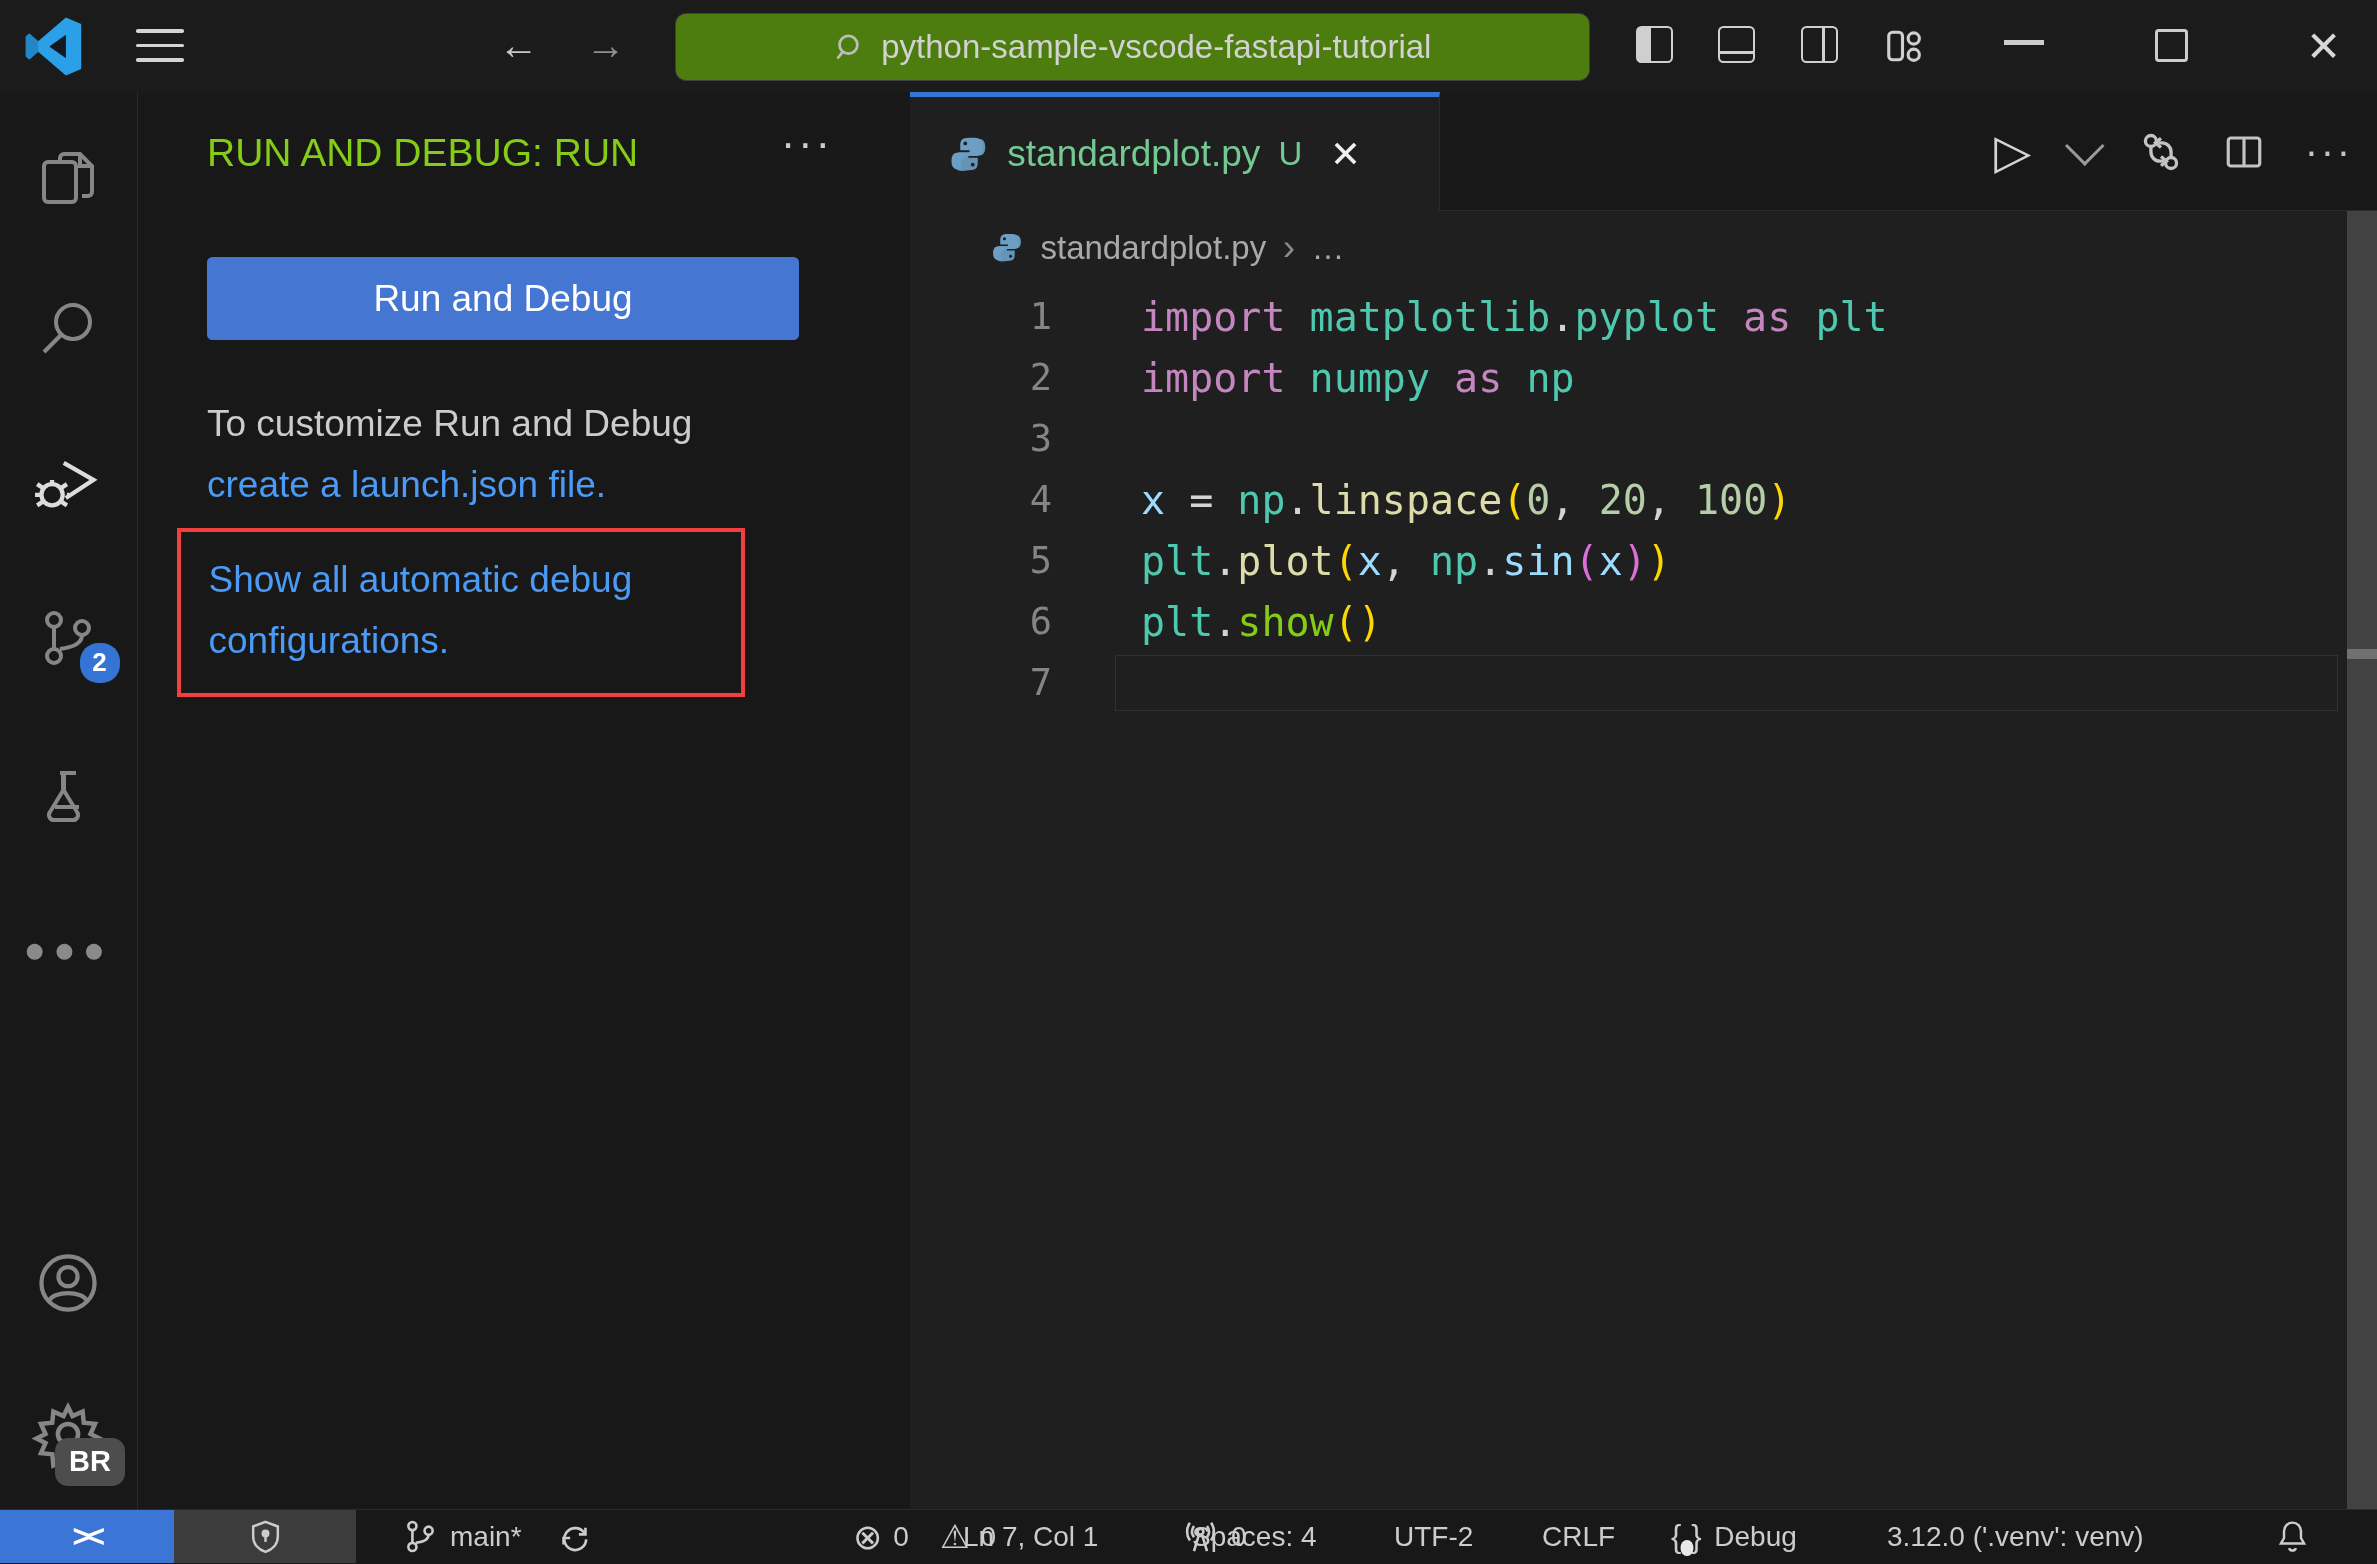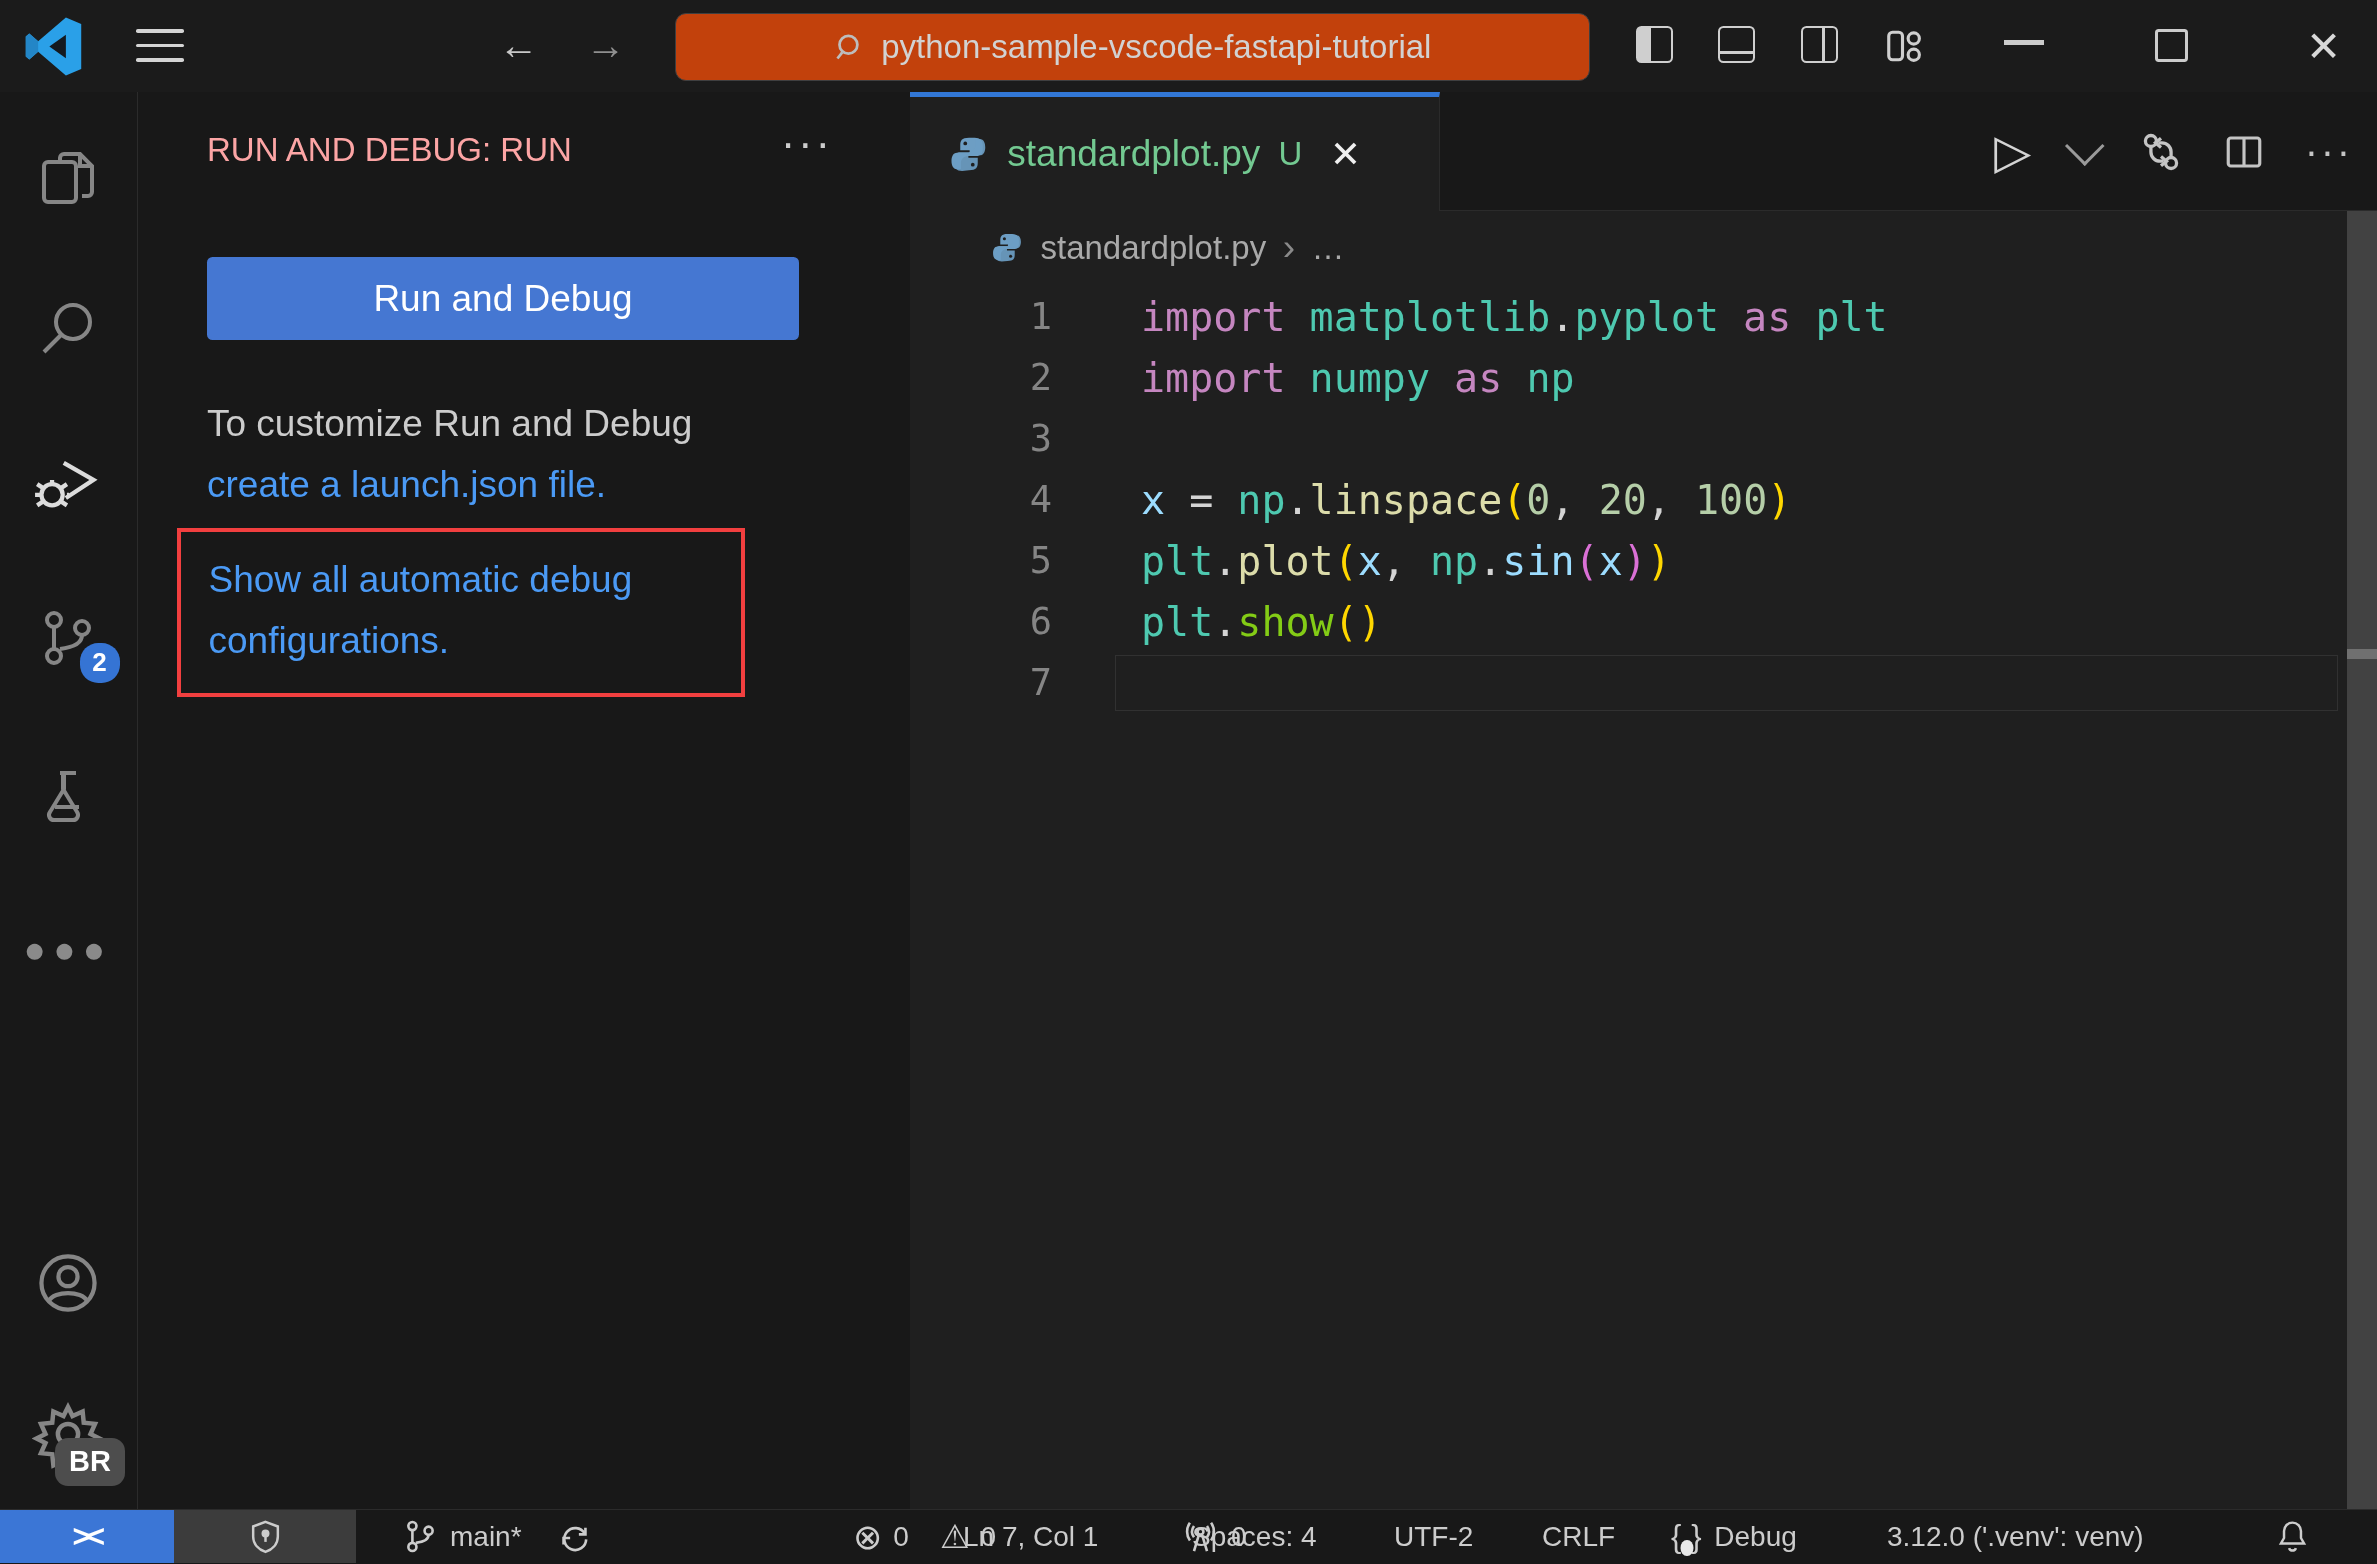--- a/index.html
+++ b/index.html
@@ -9,21 +9,21 @@
 
   
   #titlebar { position:absolute; left:0; top:0; width:2377px; height:92px; background:#1b1b1b; }
   .abs { position:absolute; }
   #vscode-logo { left:24px; top:16.5px; width:59px; height:59px; }
   #menu-btn { left:136px; top:29px; width:48px; height:33px; display:flex; flex-direction:column; justify-content:space-between; cursor:pointer; }
   #menu-btn div { height:3.7px; background:#d4d4d4; border-radius:1.8px; }
   .nav-arrow { top:20px; font-size:40px; color:#c8c8c8; width:55px; text-align:center; line-height:51px; }
   #nav-back { left:491px; }
   #nav-forward { left:578px; color:#8f8f8f; }
-  #search-box { left:675px; top:13px; width:915px; height:68px; background:#c2410c; border:1.8px solid #3f3f40;
+  #search-box { left:675px; top:13px; width:915px; height:68px; background:#4d7c0f; border:1.8px solid #3f3f40;
                 border-radius:11px; display:flex; align-items:center; justify-content:center; gap:14.7px; color:#d2d2d2; font-size:33px; }
   .titlebar-icon { top:26px; width:42px; height:42px; }
   .ticon-box { width:37px; height:37px; border:2.8px solid #cfcfcf; border-radius:5.5px; position:relative; }
   #layout-left .ticon-box::before { content:""; position:absolute; left:0; top:0; bottom:0; width:13px; background:#cfcfcf; }
   #layout-bottom .ticon-box::before { content:""; position:absolute; left:0; right:0; bottom:7.3px; height:2.8px; background:#cfcfcf; }
   #layout-right .ticon-box::before { content:""; position:absolute; top:0; bottom:0; left:19px; width:2.8px; background:#cfcfcf; }
   #win-min { left:2004px; top:40px; width:40px; height:4.6px; background:#cccccc; }
   #win-max { left:2155px; top:29px; width:33px; height:33px; border:3.7px solid #cccccc; border-radius:3.7px; }
   #win-close { left:2298px; top:16.5px; width:51px; height:59px; font-size:42px; color:#d8d8d8; text-align:center; line-height:59px; }
 
@@ -33,21 +33,21 @@
   .act-item svg { stroke:#868686; }
   .act-item.active svg { stroke:#dcdcdc; }
   .badge { position:absolute; border-radius:18.3px; background:#3574d4; color:#ffffff; font-size:26px; font-weight:bold;
            display:flex; align-items:center; justify-content:center; }
   #scm-badge { right:16.5px; bottom:5.5px; width:40px; height:40px; }
   #gear-badge { right:11px; bottom:-1.8px; width:70px; height:48px; background:#4d4d4d; border-radius:13px; font-size:29px; }
   #act-dots { color:#8a8a8a; font-size:37px; letter-spacing:7.3px; }
 
   
   #sidebar { position:absolute; left:138px; top:92px; width:773px; height:1417px; background:#181818; }
-  #sidebar-header { position:absolute; left:69px; top:39px; width:678px; height:42px; font-size:33px; color:#fca5a5; }
+  #sidebar-header { position:absolute; left:69px; top:39px; width:678px; height:42px; font-size:39px; color:#84cc16; }
   #sidebar-more { position:absolute; right:78px; top:26px; font-size:44px; color:#cccccc; letter-spacing:2.8px; cursor:pointer; }
   #run-and-debug-button { position:absolute; left:69px; top:165px; width:592px; height:83px; border:none; border-radius:5.5px;
                           background:#4577d2; color:#ffffff; font-size:37px; font-family:"Liberation Sans",sans-serif; cursor:pointer; }
   #customize-text { position:absolute; left:69px; top:301px; width:660px; font-size:37px; line-height:61px; color:#cccccc; }
   .link { color:#4b9af5; cursor:pointer; }
   #debug-highlight-box { position:absolute; left:39px; top:436px; width:568px; height:169px; border:4.6px solid #f23f3f; }
   #auto-config-link { position:absolute; left:27.5px; top:16.5px; font-size:37px; line-height:61px; color:#4b9af5; cursor:pointer; }
 
   
   #editor { position:absolute; left:910px; top:92px; width:1467px; height:1417px; background:#1f1f1f; }

